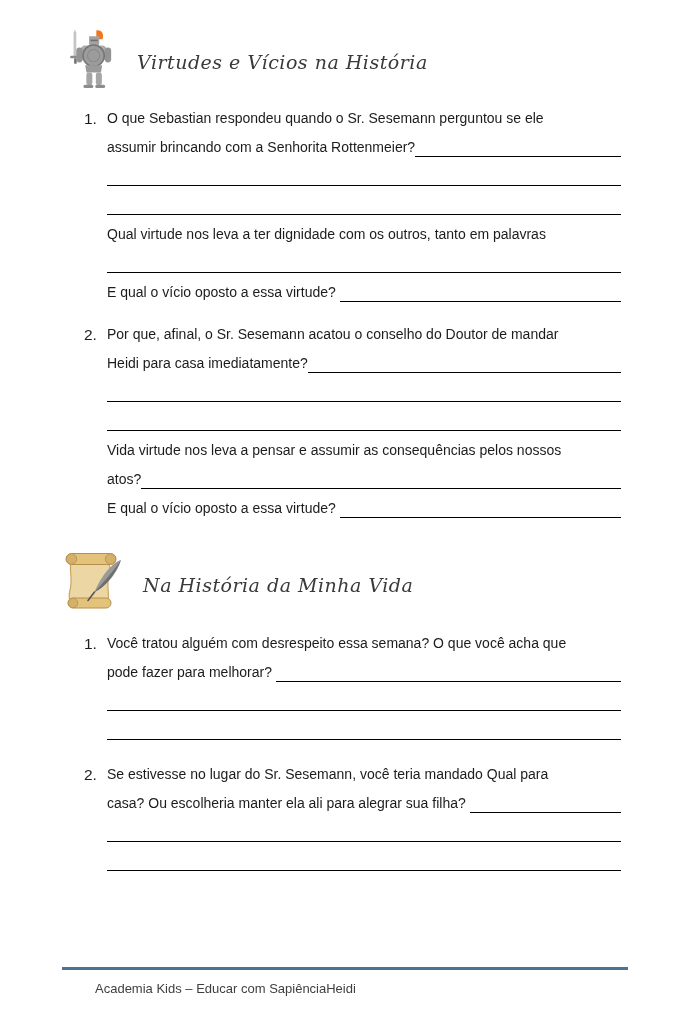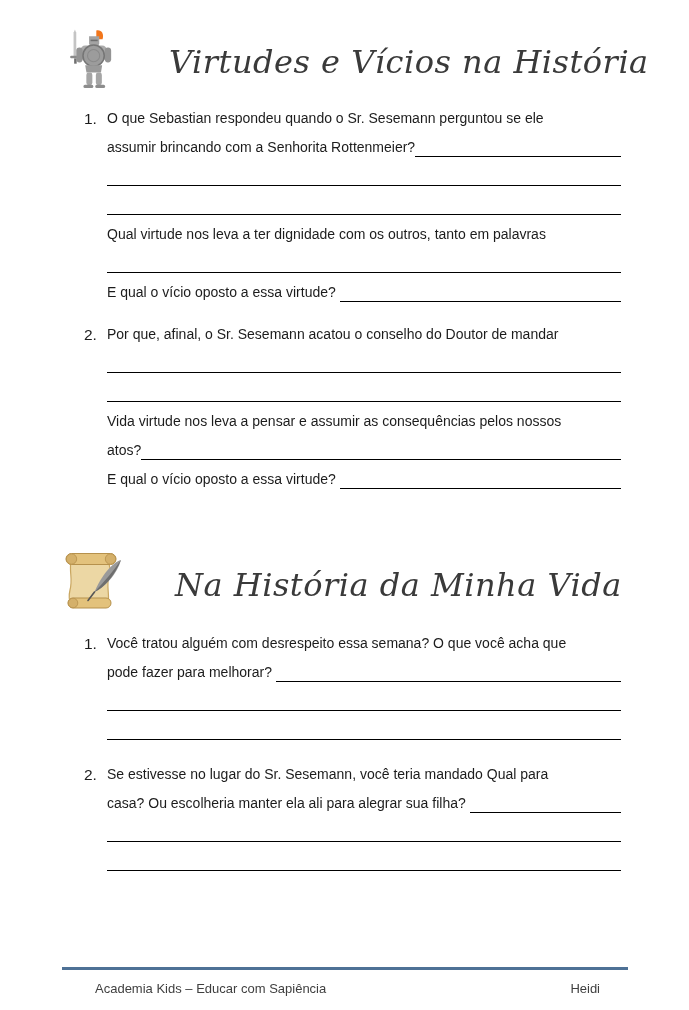--- a/index.html
+++ b/index.html
@@ -10,38 +10,38 @@
   }
   .page { position:absolute; inset:0; background:#ffffff; }
 
   
   .sec-header { position:absolute; display:flex; align-items:center; gap:15px; }
   #sec1-header { top:29px; left:60px; }
   #sec2-header { top:548px; left:58px;text-align:center; }
   .icon-wrap { flex:none; display:block; }
   .script-title {
     font-family:"DejaVu Serif", serif; font-style:italic; font-weight:normal;
-    font-size:32px; color:#3a3a3a; letter-spacing:0.5px; white-space:nowrap;margin-left:32px;
+    font-size:19px; color:#3a3a3a; letter-spacing:0.5px; white-space:nowrap;
   }
 
   
   .questions { position:absolute; left:84px; width:537px; display:flex; flex-direction:column; }
   #sec1-questions { top:104px; gap:13px; }
   #sec2-questions { top:629px; gap:15px; }
   .qblock { display:block; }
   .row { display:flex; height:29px; }
   .num { flex:none; width:23px; font-size:15.5px; line-height:29px; color:#1c1c1c; }
   .txt { flex:none; font-size:14px; line-height:29px; color:#1c1c1c; white-space:pre; }
   .fill { flex:1 1 auto; border-bottom:1.6px solid #000; margin-bottom:5px; }
 
   
   .footer-divider { position:absolute; top:967px; left:62px; width:566px; height:3px; background:#4e7196; }
   .footer {
     position:absolute; top:978px; left:0; right:0; height:20px;
-    display:flex; justify-content:space-between; align-items:center;
+    display:flex; align-items:center;
     padding:0 89px 0 95px; font-size:13px; color:#3f3f3f;
   }
 </style>
 </head>
 <body>
 
 <div class="page">
 
   <header class="sec-header" id="sec1-header">
     <span class="icon-wrap">
@@ -107,20 +107,25 @@
         <div class="row">
           <span class="num"></span>
           <span class="txt">E qual o vício oposto a essa virtude? </span>
           <span class="fill"></span>
         </div>
       </div>
       <div class="qblock">
         <div class="row">
           <span class="num">2.</span>
           <span class="txt">Por que, afinal, o Sr. Sesemann acatou o conselho do Doutor de mandar</span>
+        </div>
+        <div class="row">
+          <span class="num"></span>
+          <span class="txt">Heidi para casa imediatamente?</span>
+          <span class="fill"></span>
         </div>
         <div class="row">
           <span class="num"></span>
           <span class="fill"></span>
         </div>
         <div class="row">
           <span class="num"></span>
           <span class="fill"></span>
         </div>
         <div class="row">

